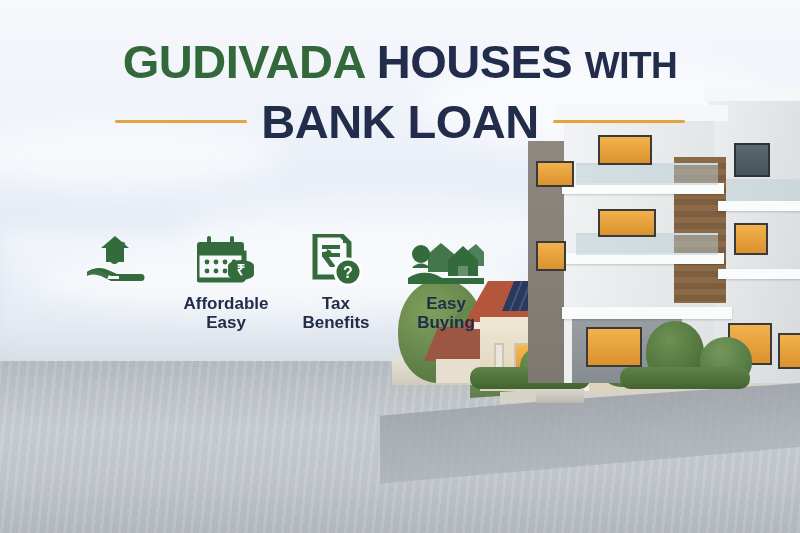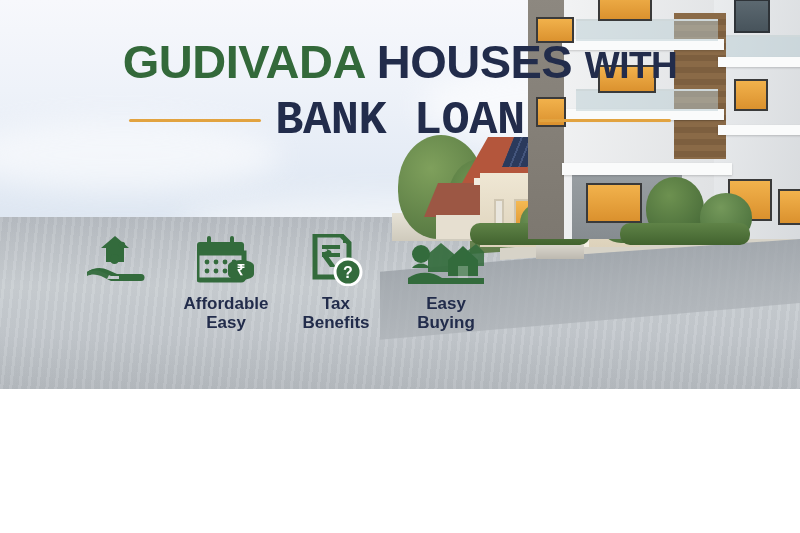--- a/index.html
+++ b/index.html
@@ -5,21 +5,21 @@
 <style>
   * { margin:0; padding:0; box-sizing:border-box; }
   html,body { background:#ffffff; }
   body {
     font-family:"Liberation Sans", sans-serif;
     width:800px; height:533px; overflow:hidden; position:relative;
   }
 
   
   .banner {
-    position:relative; width:800px; height:389px; overflow:hidden;
+    position:relative; width:800px; height:533px; overflow:hidden;
     background:linear-gradient(#f4f5fa 0%, #eef1f8 26%, #e3e9f4 46%, #dfe6f0 60%, #cfd6dd 74%, #c2c7cd 86%, #b9bec4 100%);
   }
 
   
   .sky { position:absolute; inset:0 0 42% 0;
     background:linear-gradient(#f7f8fc 0%, #eef2f9 40%, #e4ebf5 75%, #dde6f1 100%); }
   .cloud { position:absolute; border-radius:50%; background:#ffffff; filter:blur(14px); opacity:.75; }
   .c1 { left:-40px; top:120px; width:320px; height:70px; opacity:.55; }
   .c2 { left:180px; top:196px; width:420px; height:58px; opacity:.5; }
   .c3 { left:420px; top:60px;  width:360px; height:90px; opacity:.6; }
@@ -120,21 +120,21 @@
   .h2 { left:620px; width:130px; }
   .wall { position:absolute; left:392px; bottom:148px; width:130px; height:28px;
     background:linear-gradient(#e6e2d6,#cfcabc); }
 
   
   .headline { position:absolute; left:0; right:0; top:38px; text-align:center; z-index:6; }
   .line1 { font-size:47px; font-weight:bold; letter-spacing:-.5px; line-height:1.04; white-space:nowrap; }
   .kw-green { color:#33693a; }
   .kw-navy  { color:#222c4b; }
   .kw-with  { color:#222c4b; font-size:37px; }
-  .line2wrap { display:flex; align-items:center; justify-content:center; gap:14px; margin-top:7px;font-family:Liberation Mono, monospace; }
+  .line2wrap { display:flex; align-items:center; justify-content:center; gap:14px; margin-top:7px; }
   .rule { height:3px; width:132px; background:#e2a340; border-radius:2px; }
   .line2 { font-size:47px; font-weight:bold; color:#222c4b; letter-spacing:-.5px; white-space:nowrap; }
 
   
   .pill { position:absolute; left:50%; transform:translateX(-50%); top:164px; z-index:6;
     background:#2b3354; color:#ffffff; border-radius:11px;
     padding:11px 40px; font-size:22px; font-weight:bold; white-space:nowrap;
     box-shadow:0 2px 5px rgba(0,0,0,.18); }
 
   

